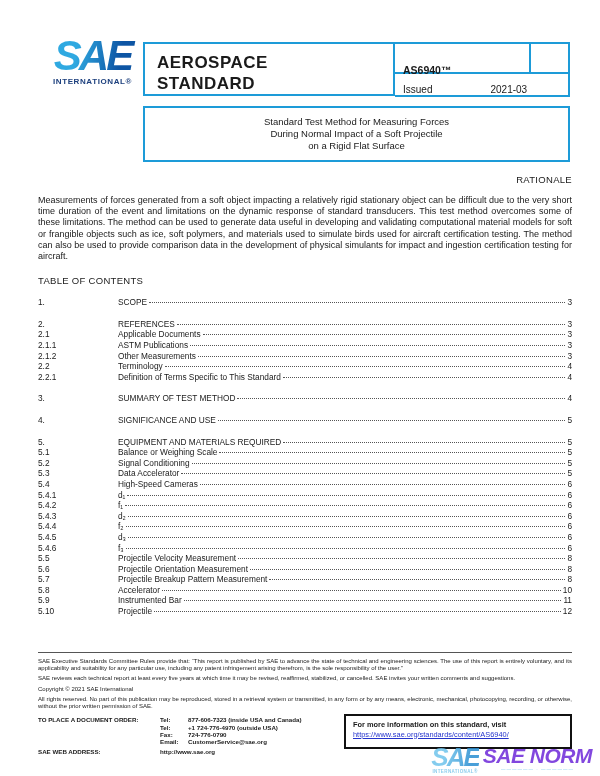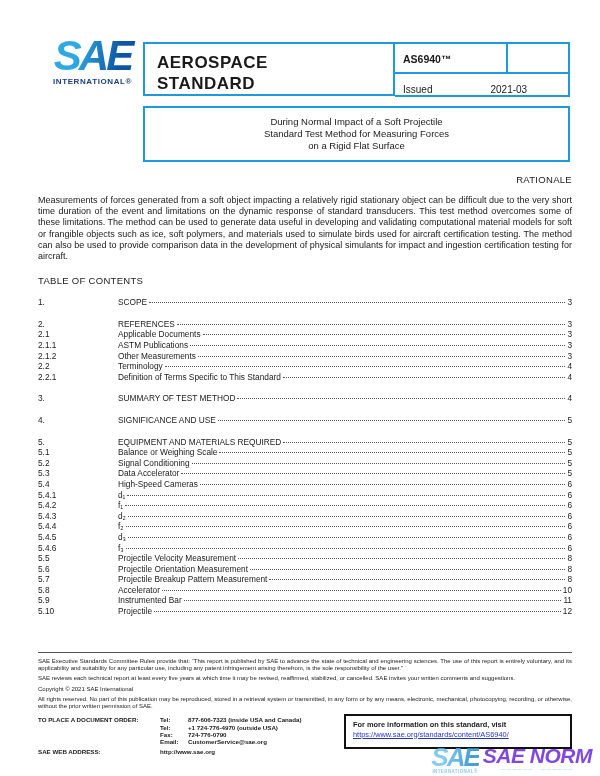--- a/index.html
+++ b/index.html
@@ -21,22 +21,22 @@
 
   .hdr-table { position:absolute; left:143px; top:36px; width:427px; }
   .hdr-row1 { display:flex; height:66px;align-items:center; }
   .hdr-doctype {
     width:252px; border:2px solid #1d9bd8; padding:8px 0 0 12px;
     font-size:17px; font-weight:bold; line-height:21px; letter-spacing:0.5px;
   }
   .hdr-right { width:175px; display:flex; flex-direction:column; }
   .hdr-right-top { display:flex; height:32px; }
   .hdr-code {
-    width:113px; border:2px solid #1d9bd8; border-left:none;
-    font-size:10.5px; font-weight:bold; padding:9px 0 0 8px;
+    width:136px; border:2px solid #1d9bd8; border-left:none;
+    font-size:10.5px; font-weight:bold; padding:20px 0 0 8px;
   }
   .hdr-blank { flex:1; border:2px solid #1d9bd8; border-left:none; }
   .hdr-issued {
     flex:1; border:2px solid #1d9bd8; border-left:none; border-top:none;
     display:flex; font-size:10px; padding:10px 0 0 8px;
   }
   .hdr-issued .issued-date { margin-left:58px; }
   .hdr-title {
     margin-top:4px; border:2px solid #1d9bd8; height:56px;
     display:flex; flex-direction:column; justify-content:center; align-items:center;
@@ -117,22 +117,22 @@
           <div class="hdr-code">AS6940™</div>
           <div class="hdr-blank"></div>
         </div>
         <div class="hdr-issued">
           <span>Issued</span>
           <span class="issued-date">2021-03</span>
         </div>
       </div>
     </div>
     <div class="hdr-title">
+      <div>Standard Test Method for Measuring Forces</div>
       <div>During Normal Impact of a Soft Projectile</div>
-      <div>Standard Test Method for Measuring Forces</div>
       <div>on a Rigid Flat Surface</div>
     </div>
   </div>
 
   <div class="content">
     <div class="section-heading">RATIONALE</div>
     <div class="rationale-text">Measurements of forces generated from a soft object impacting a relatively rigid stationary object can be difficult due to the very short time duration of the event and limitations on the dynamic response of standard transducers. This test method overcomes some of these limitations. The method can be used to generate data useful in developing and validating computational material models for soft or frangible objects such as ice, soft polymers, and materials used to simulate birds used for aircraft certification testing. The method can also be used to provide comparison data in the development of physical simulants for impact and ingestion certification testing for aircraft.</div>
     <div class="toc-heading">TABLE OF CONTENTS</div>
     <div class="toc">
         <div class="toc-row">

